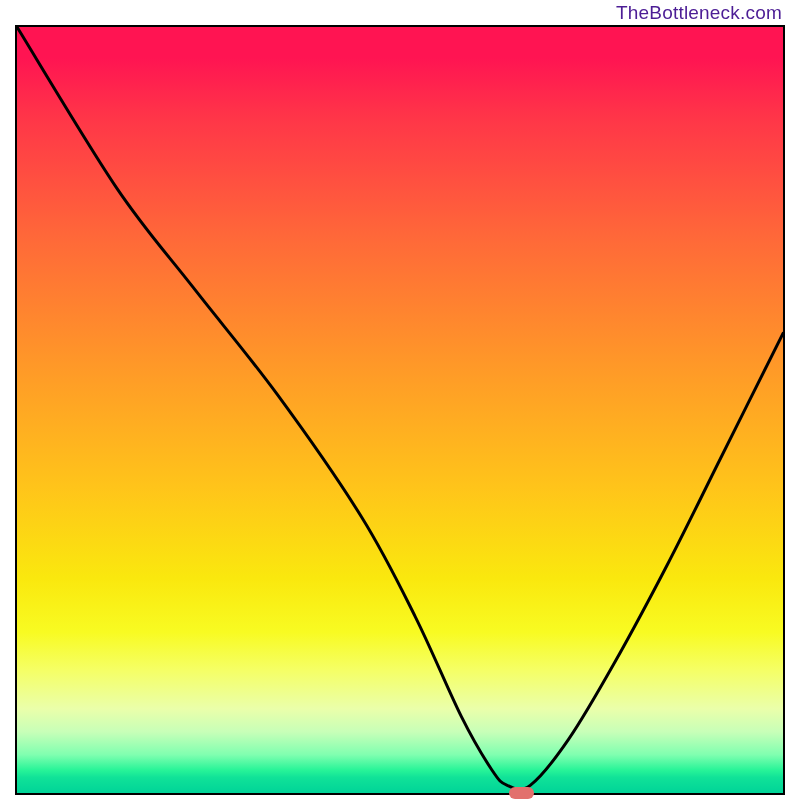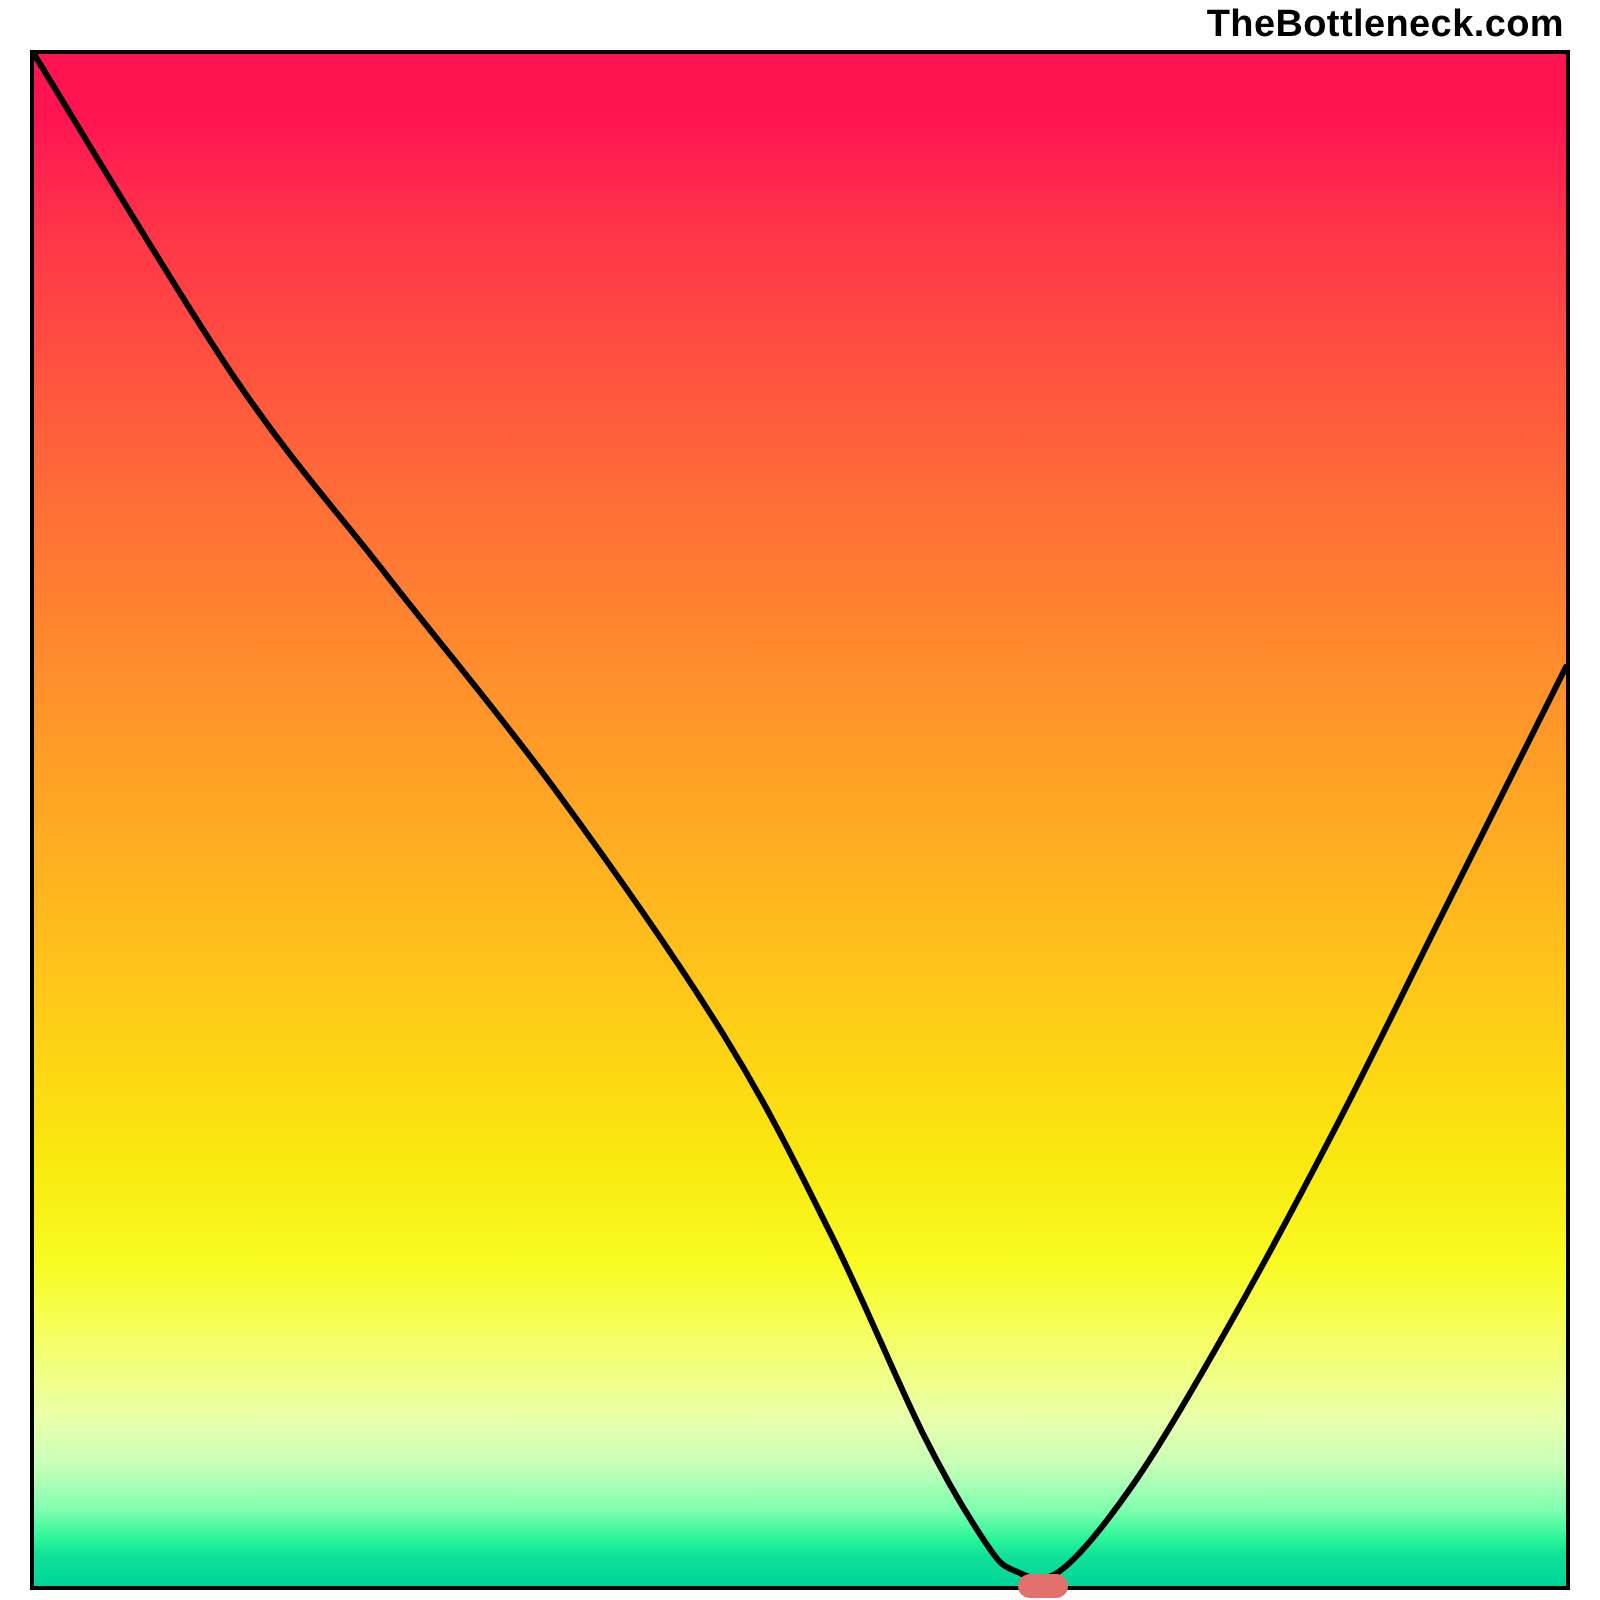--- a/index.html
+++ b/index.html
@@ -55,23 +55,23 @@
   .marker {
     position: absolute;
     background: #e2706d;
     border-radius: 999px;
   }
   .watermark {
     position: absolute;
     top: 2px;
     right: 18px;
     font-size: 19px;
-    color: #000000;
+    color: #4c1d95;
     letter-spacing: 0.2px;
-    font-weight: 700;
+    font-weight: 400;
   }
 </style>
 </head>
 <body>
 
 <div class="watermark">TheBottleneck.com</div>
 
 <div class="frame">
   <div class="plot-area"></div>
 

